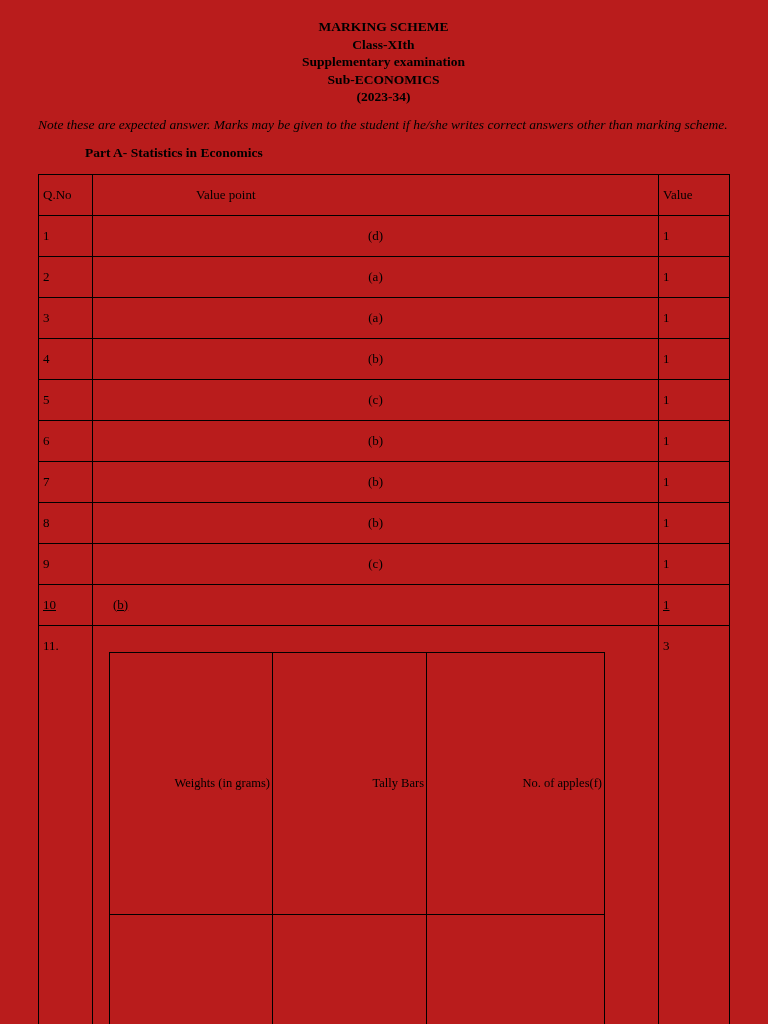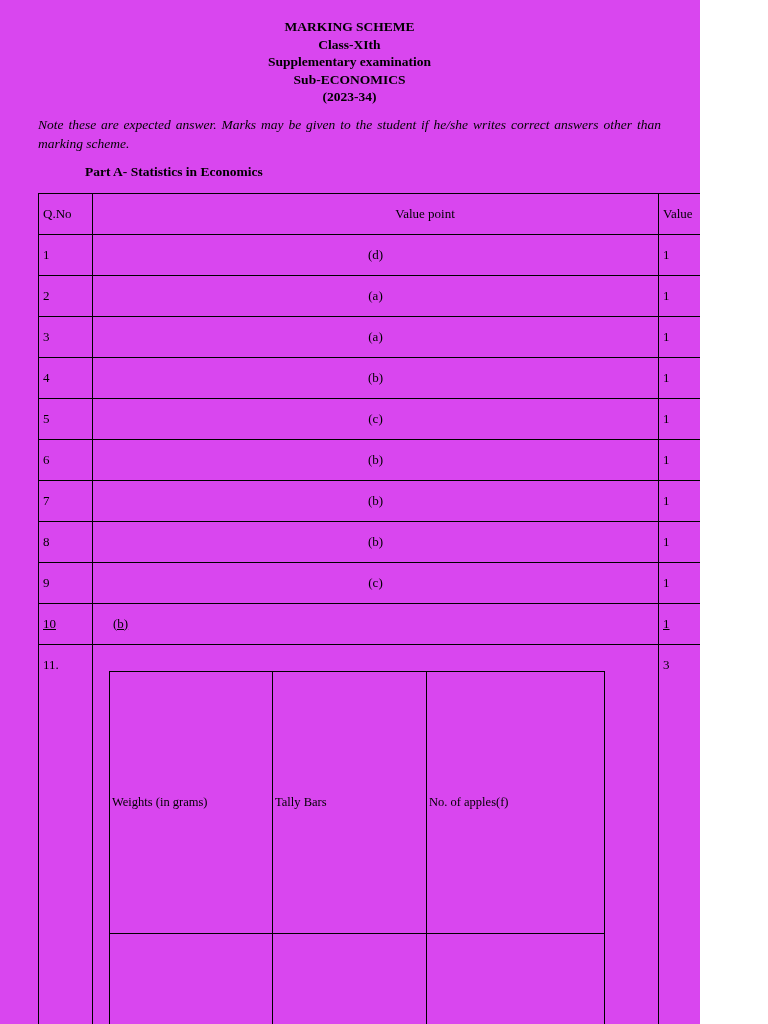--- a/index.html
+++ b/index.html
@@ -1,37 +1,37 @@
 <!DOCTYPE html>
 <html><head>
 <meta charset="utf-8">
 <style>
   * { box-sizing: border-box; }
   html, body { margin: 0; padding: 0; background: #ffffff; }
   body { font-family: "Liberation Serif", serif; color: #000; }
   .page {
-    width: 700px; height: 1024px;
+    width: 768px; height: 1024px;
     padding: 18px 39px 0 38px;
-    position: relative; overflow: hidden; background: #d946ef;
+    position: relative; overflow: hidden; background: #b91c1c;
   }
   .doc-header { text-align: center; font-weight: bold; font-size: 13.5px; line-height: 17.5px; }
   .note { font-style: italic; font-size: 13.5px; line-height: 19px; text-align: justify; margin: 9px 0 0 0; }
   .part-title { font-weight: bold; font-size: 13.5px; margin: 11px 0 0 47px; }
 
   table.main-table { border-collapse: collapse; table-layout: fixed; width: 691px; margin-top: 13px; font-size: 13px; }
   .main-table td { border: 1px solid #000; padding: 12px 4px; vertical-align: top; line-height: 16px; }
   .main-table tr.simple td { height: 17px; }
   .main-table td.val { text-align: center; }
-  .main-table td.vp-head { text-align: center; padding-left: 103px; }
+  .main-table td.vp-head { text-align: left; padding-left: 103px; }
   tr.row10 td { height: 36px; text-decoration: underline; }
   tr.row10 td.val10 { text-align: left; padding-left: 20px; }
   tr.row11 td { height: 262px; }
 
   table.apples { border-collapse: collapse; table-layout: fixed; width: 495px; margin: 14px 0 0 12px; font-size: 12.5px; }
-  .apples td { border: 1px solid #000; text-align: left; height: 16px; padding: 0 2px; line-height: 14px; vertical-align: middle; }
+  .apples td { border: 1px solid #000; text-align: right; height: 16px; padding: 0 2px; line-height: 14px; vertical-align: middle; }
 </style>
 </head>
 <body>
 
 <div class="page">
 
   <div class="doc-header">
     <div>MARKING SCHEME</div>
     <div>Class-XIth</div>
     <div>Supplementary examination</div>

